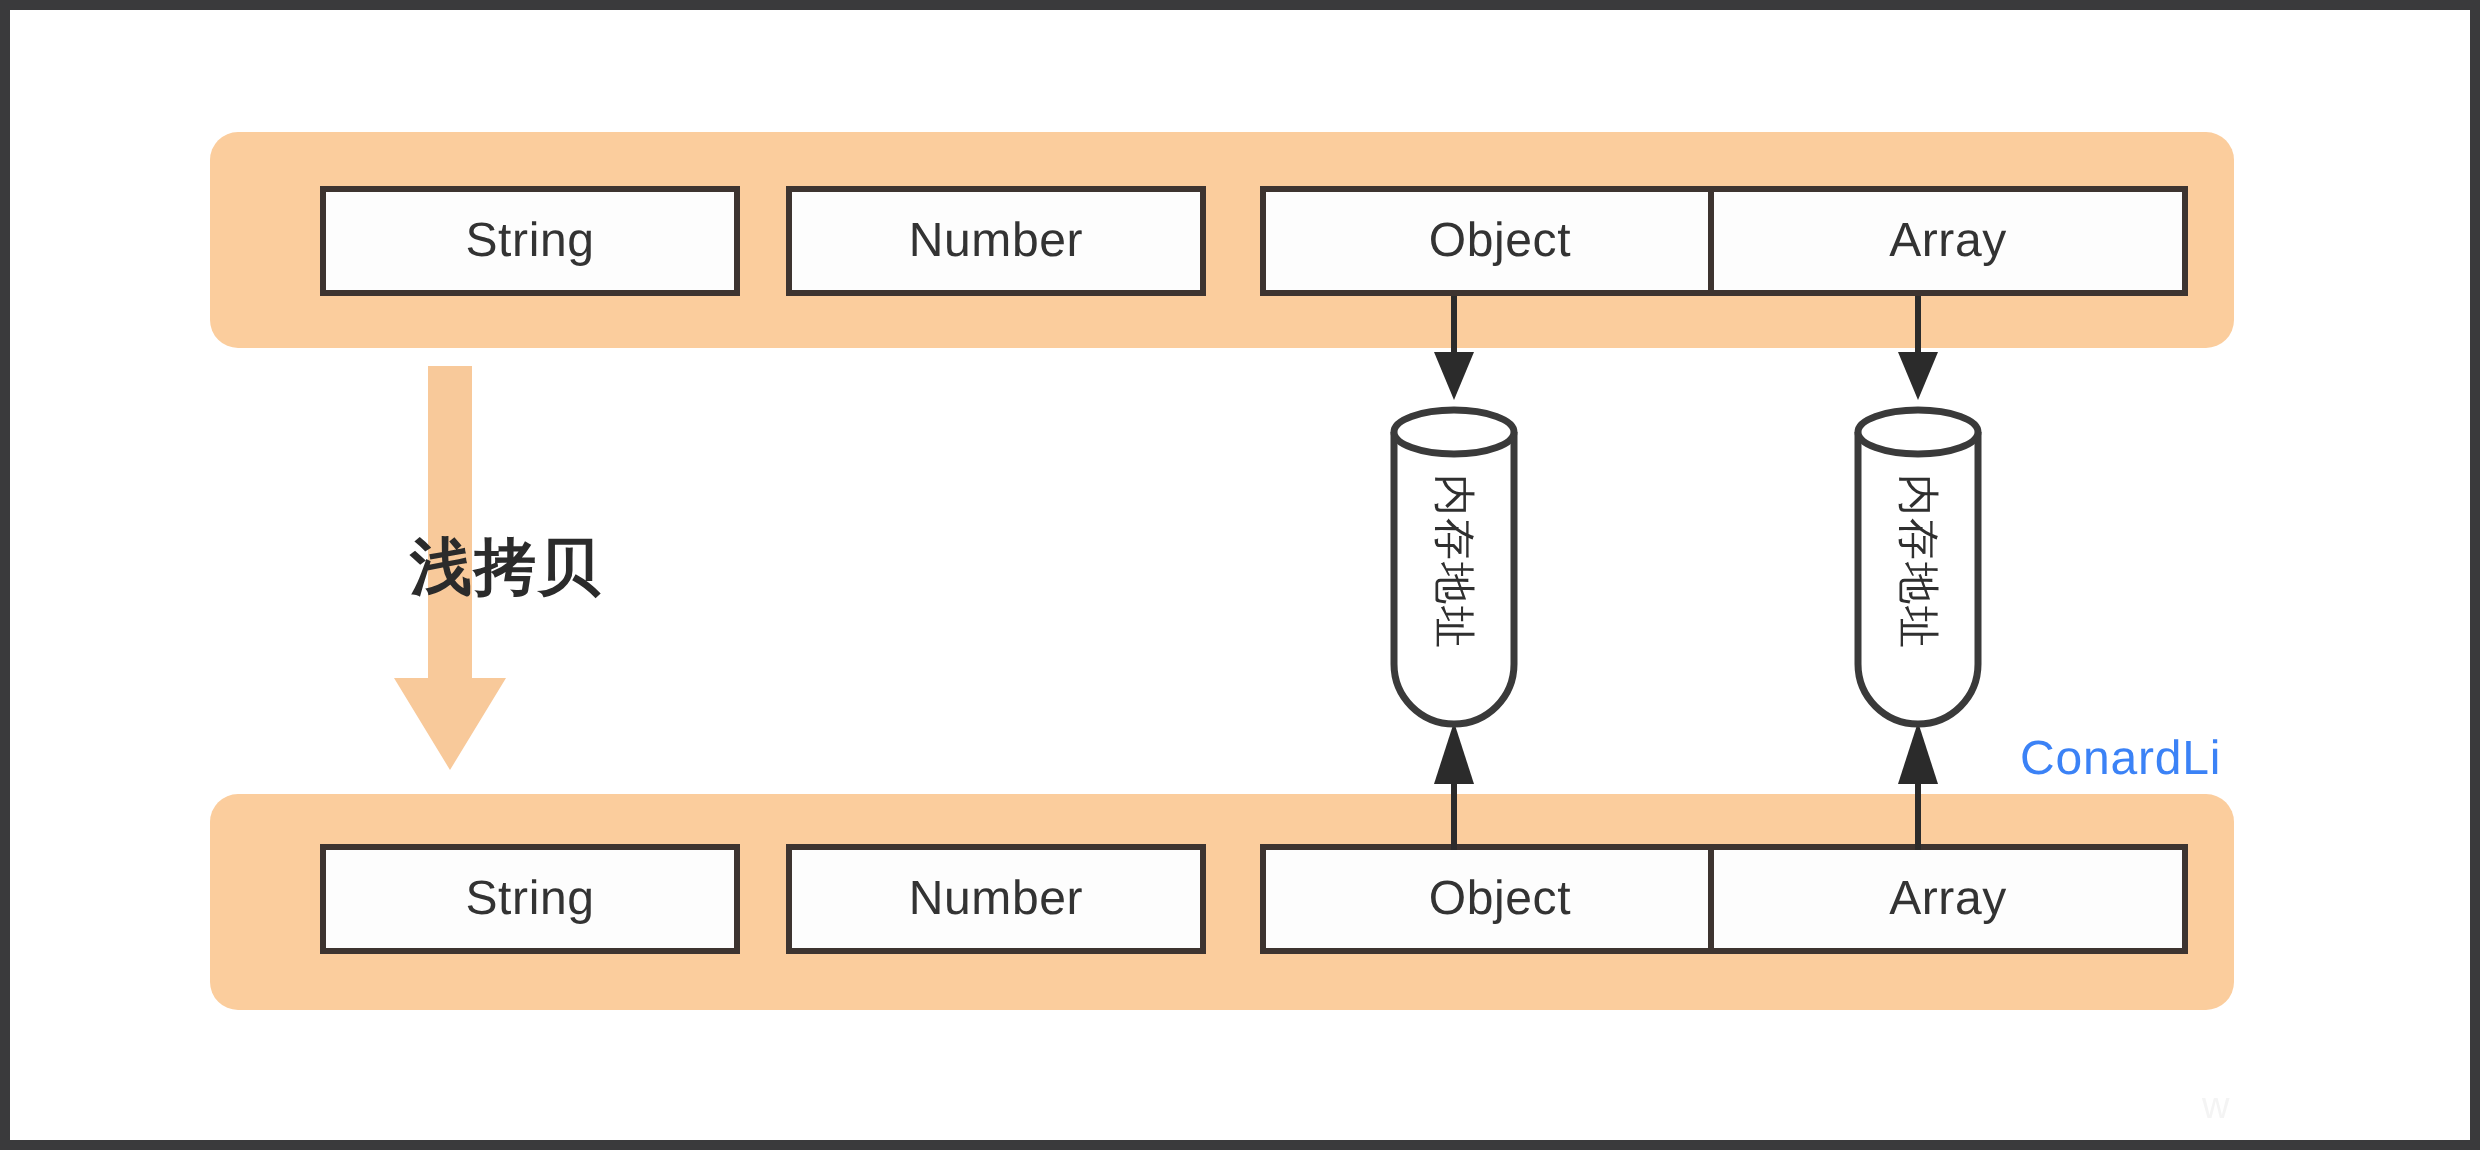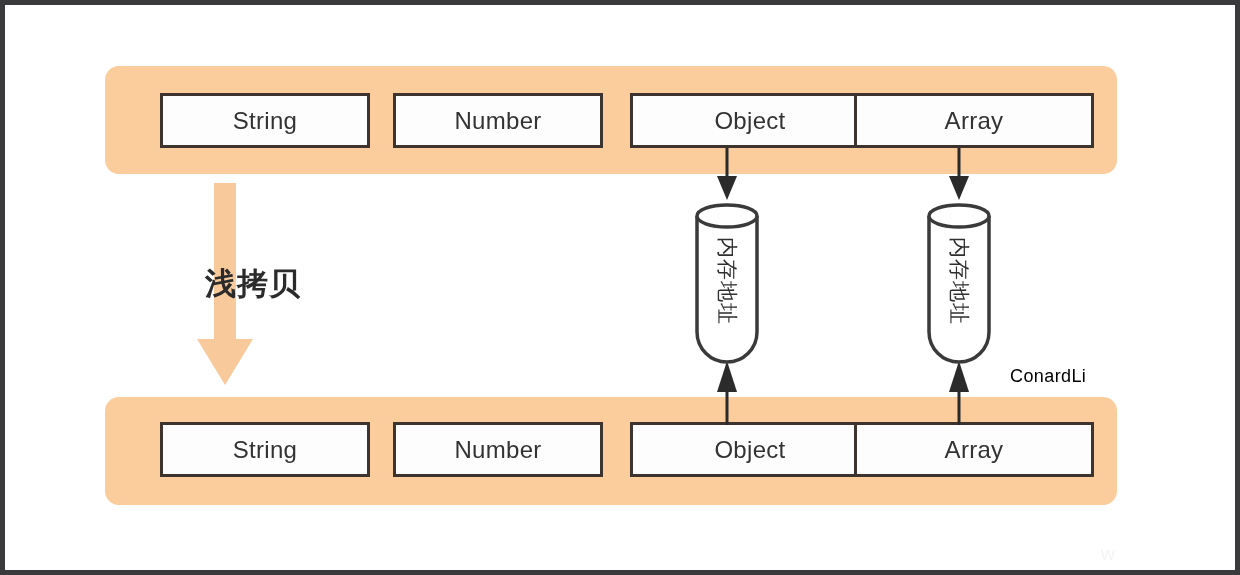--- a/index.html
+++ b/index.html
@@ -114,22 +114,22 @@
   #conn-object-down { left: 709px; top: 143px;  height: 55px; }
   #conn-array-down  { left: 941px; top: 143px;  height: 55px; }
   #conn-object-up   { left: 709px; top: 354px;  height: 66px; }
   #conn-array-up    { left: 941px; top: 354px;  height: 66px; }
 
   
   #watermark {
     position: absolute;
     left: 1005px;
     top: 361px;
-    font-size: 18px;
-    color: #000000;
+    font-size: 24px;
+    color: #3b82f6;
     letter-spacing: 0.4px;
   }
   #watermark-faint {
     position: absolute;
     left: 1096px;
     top: 538px;
     font-size: 19px;
     color: #f4f4f4;
   }
 </style>

